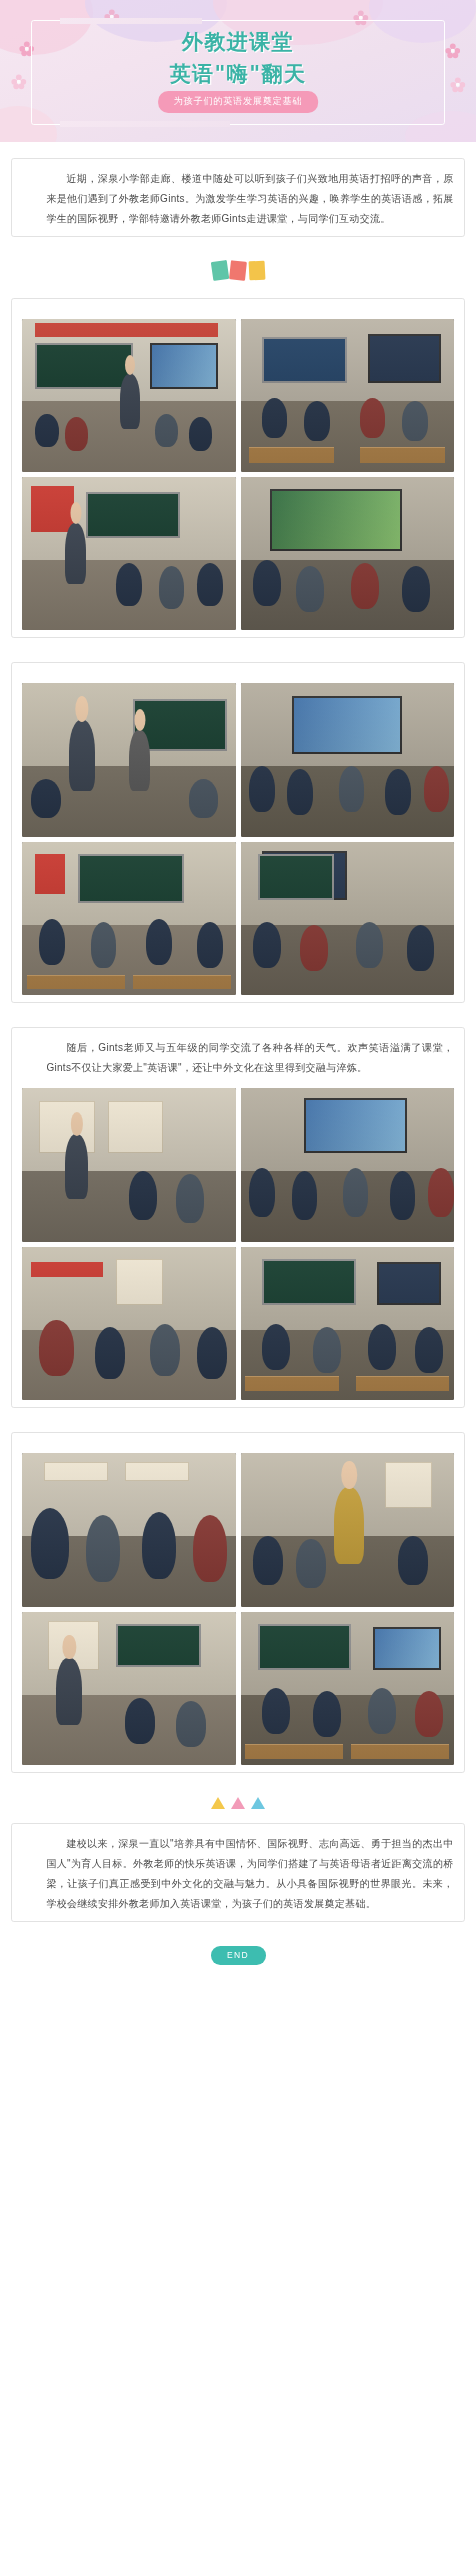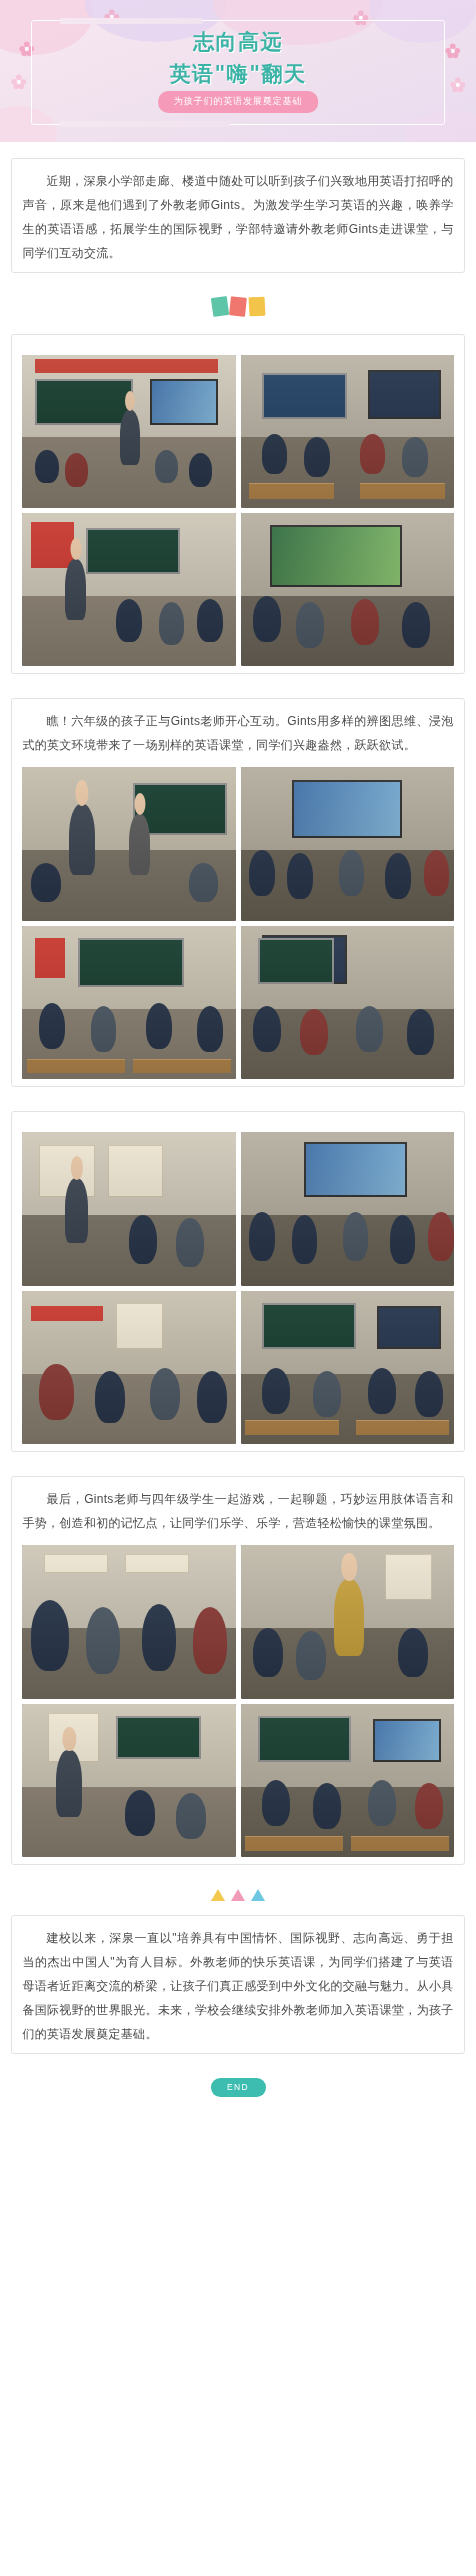--- a/index.html
+++ b/index.html
@@ -94,26 +94,27 @@
   .content { padding: 15.6px 11.4px 7px 11.4px; }
 
   .card {
     border: 0.7px solid #e2e2e2;
     border-radius: 2.8px;
     background: #ffffff;
     margin-bottom: 24px;
     padding: 10px 10px 7px 10px;
   }
   .para {
-    font-size: 12px;
+    font-size: 10px;
     line-height: 2.0;
     color: #4a4a4a;
     text-align: justify;
     letter-spacing: 0.3px;
     text-indent: 2em;
+    margin-left: 24px;
   }
 
   .divider-icons {
     text-align: center;
     margin: 15.6px 0 18.5px 0;
     font-size: 0;
   }
   .divider-icons .bk {
     display: inline-block;
     width: 15.6px; height: 18.5px;
@@ -270,21 +271,21 @@
           <circle cx="19" cy="12" r="4.4"></circle>
           <circle cx="8" cy="19" r="4.4"></circle>
           <circle cx="16" cy="19" r="4.4"></circle>
         </g>
         <circle cx="12" cy="12" r="3" fill="#fff"></circle>
       </svg>
 
     <div class="hdr-frame"></div>
 
     <div class="hdr-title">
-      <span>志向高远</span>
+      <span>外教进课堂</span>
       <span class="line2">英语"嗨"翻天</span>
     </div>
 
     <div class="hdr-sub">为孩子们的英语发展奠定基础</div>
   </div>
 
   <div class="content">
 
     <div class="card">
       <p class="para">近期，深泉小学部走廊、楼道中随处可以听到孩子们兴致地用英语打招呼的声音，原来是他们遇到了外教老师Gints。为激发学生学习英语的兴趣，唤养学生的英语语感，拓展学生的国际视野，学部特邀请外教老师Gints走进课堂，与同学们互动交流。</p>
@@ -354,21 +355,20 @@
           <div class="kid grey" style="left:26%;top:58%;width:13%;height:30%"></div>
           <div class="kid red" style="left:52%;top:56%;width:13%;height:30%"></div>
           <div class="kid navy" style="left:76%;top:58%;width:13%;height:30%"></div>
           <div class="haze"></div>
         </div>
           </div>
       </div>
     </div>
 
     <div class="card">
-      <p class="para">瞧！六年级的孩子正与Gints老师开心互动。Gints用多样的辨图思维、浸泡式的英文环境带来了一场别样的英语课堂，同学们兴趣盎然，跃跃欲试。</p>
       <div class="photo-grid">
         <div class="ph">
             <div class="scene">
           <div class="wall" style="background:#c3bcab"></div>
           <div class="board" style="left:52%;top:10%;width:44%;height:34%"></div>
           <div class="floor" style="background:#7c7466"></div>
           <div class="teacher" style="left:22%;top:24%;width:12%;height:46%">
                 <div class="head"></div>
               </div>
           <div class="teacher" style="left:50%;top:30%;width:10%;height:40%;background:#5a5a5a">
@@ -417,20 +417,21 @@
           <div class="kid red" style="left:28%;top:54%;width:13%;height:30%"></div>
           <div class="kid grey" style="left:54%;top:52%;width:13%;height:30%"></div>
           <div class="kid navy" style="left:78%;top:54%;width:13%;height:30%"></div>
           <div class="haze"></div>
         </div>
           </div>
       </div>
     </div>
 
     <div class="card">
+      <p class="para">随后，Gints老师又与五年级的同学交流了各种各样的天气。欢声笑语溢满了课堂，Gints不仅让大家爱上"英语课"，还让中外文化在这里得到交融与淬炼。</p>
       <div class="photo-grid">
         <div class="ph">
             <div class="scene">
           <div class="wall" style="background:#cfc8b8"></div>
           <div class="scroll" style="left:8%;top:8%;width:26%;height:34%"></div>
           <div class="scroll" style="left:40%;top:8%;width:26%;height:34%"></div>
           <div class="floor" style="background:#7d7568"></div>
           <div class="teacher" style="left:20%;top:30%;width:11%;height:42%">
                 <div class="head"></div>
               </div>
@@ -477,21 +478,20 @@
           <div class="kid grey" style="left:34%;top:52%;width:13%;height:30%"></div>
           <div class="kid navy" style="left:60%;top:50%;width:13%;height:30%"></div>
           <div class="kid navy" style="left:82%;top:52%;width:13%;height:30%"></div>
           <div class="haze"></div>
         </div>
           </div>
       </div>
     </div>
 
     <div class="card">
-      <p class="para">最后，Gints老师与四年级学生一起游戏，一起聊题，巧妙运用肢体语言和手势，创造和初的记忆点，让同学们乐学、乐学，营造轻松愉快的课堂氛围。</p>
       <div class="photo-grid">
         <div class="ph">
             <div class="scene">
           <div class="wall" style="background:#cdc6b6"></div>
           <div class="scroll" style="left:10%;top:6%;width:30%;height:12%"></div>
           <div class="scroll" style="left:48%;top:6%;width:30%;height:12%"></div>
           <div class="floor" style="background:#7a7265"></div>
           <div class="kid navy" style="left:4%;top:36%;width:18%;height:46%"></div>
           <div class="kid grey" style="left:30%;top:40%;width:16%;height:44%"></div>
           <div class="kid navy" style="left:56%;top:38%;width:16%;height:44%"></div>

